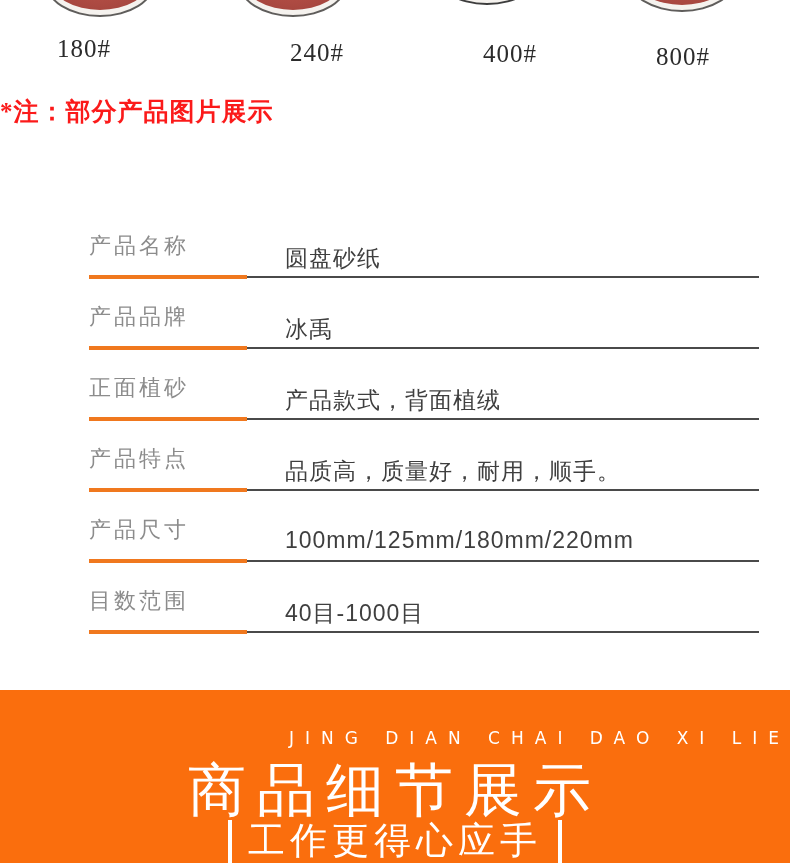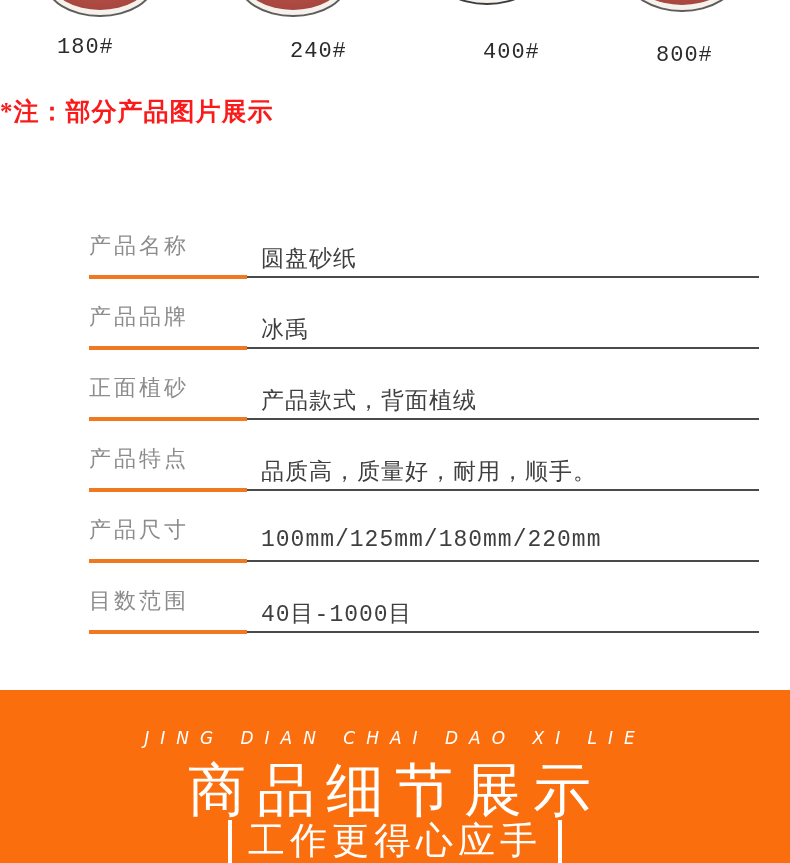--- a/index.html
+++ b/index.html
@@ -12,47 +12,47 @@
 
   
   .disc { position: absolute; border-radius: 50%; background: #f5f2ee; border: 2px solid #5f5d5b; }
   .disc-inner { position: absolute; left: 5px; right: 5px; top: 5px; bottom: 5px; border-radius: 50%;
     background: radial-gradient(ellipse at 50% 40%, #bb564e 0%, #ad4a42 55%, #9d413b 100%); }
   .disc-1 { left: 45px;  top: -53px; width: 110px; height: 70px; }
   .disc-2 { left: 238px; top: -53px; width: 110px; height: 70px; }
   .disc-3 { left: 432px; top: -65px; width: 110px; height: 70px; border-color: #3d3d3d; }
   .disc-4 { left: 627px; top: -58px; width: 110px; height: 70px; }
 
-  .grit-label { position: absolute; font-size: 22px; color: #2b2b2b; letter-spacing: 1px;
-    font-family: Liberation Mono, monospace; }
+  .grit-label { position: absolute; font-size: 25px; color: #2b2b2b; letter-spacing: 1px;
+    font-family: Liberation Serif, serif; }
   .grit-1 { left: 57px;  top: 35px; }
   .grit-2 { left: 290px; top: 39px; }
   .grit-3 { left: 483px; top: 40px; }
   .grit-4 { left: 656px; top: 43px; }
 
   
   .note { position: absolute; left: 0px; top: 95px; font-size: 25px; font-weight: bold;
     color: #fb1a1a; letter-spacing: 1px; font-family: Liberation Serif, serif; }
 
   
   .spec { position: absolute; left: 58px; top: 208px; width: 670px; margin-left: 31px; }
   .spec-row { position: relative; height: 71px; }
   .spec-label { position: absolute; left: 0; top: 23px; font-size: 22px; color: #8c8c8c;
     letter-spacing: 3px; }
-  .spec-value { position: absolute; left: 172px; top: 35px; font-size: 23px; color: #3f3f3f;
-    font-family: Liberation Mono, monospace; letter-spacing: 1px; }
+  .spec-value { position: absolute; left: 196px; top: 35px; font-size: 23px; color: #3f3f3f;
+    font-family: Liberation Sans, sans-serif; letter-spacing: 1px; }
   .spec-line { position: absolute; left: 0; right: 0; bottom: 0; height: 4px; }
   .spec-line-orange { position: absolute; left: 0; bottom: 0; width: 158px; height: 4px; background: #f0781e; }
   .spec-line-dark { position: absolute; left: 158px; right: 0; bottom: 1px; height: 2px; background: #4a4a4a; }
 
   
   .banner { position: absolute; left: 0; top: 690px; width: 790px; height: 173px;
     background: #fa6e0d; color: #ffffff; }
-  .banner-sub { position: absolute; top: 38px; width: 100%; text-align: center;
-    font-size: 17px; letter-spacing: 11px; white-space: nowrap; font-style: italic; }
+  .banner-sub { position: absolute; top: 38px; width: 100%; text-align: right;
+    font-size: 17px; letter-spacing: 11px; white-space: nowrap; }
   .banner-title { position: absolute; top: 62px; width: 100%; text-align: center;
     font-size: 58px; letter-spacing: 11px; font-weight: 400; white-space: nowrap; }
   .banner-tagline { position: absolute; top: 126px; width: 100%;
     display: flex; justify-content: center; align-items: flex-start; gap: 16px; }
   .tag-bar { width: 4px; height: 48px; background: #ffffff; margin-top: 4px; }
   .tag-text { font-size: 37px; letter-spacing: 5px; font-weight: 400; white-space: nowrap; }
 </style>
 </head>
 <body>
 

